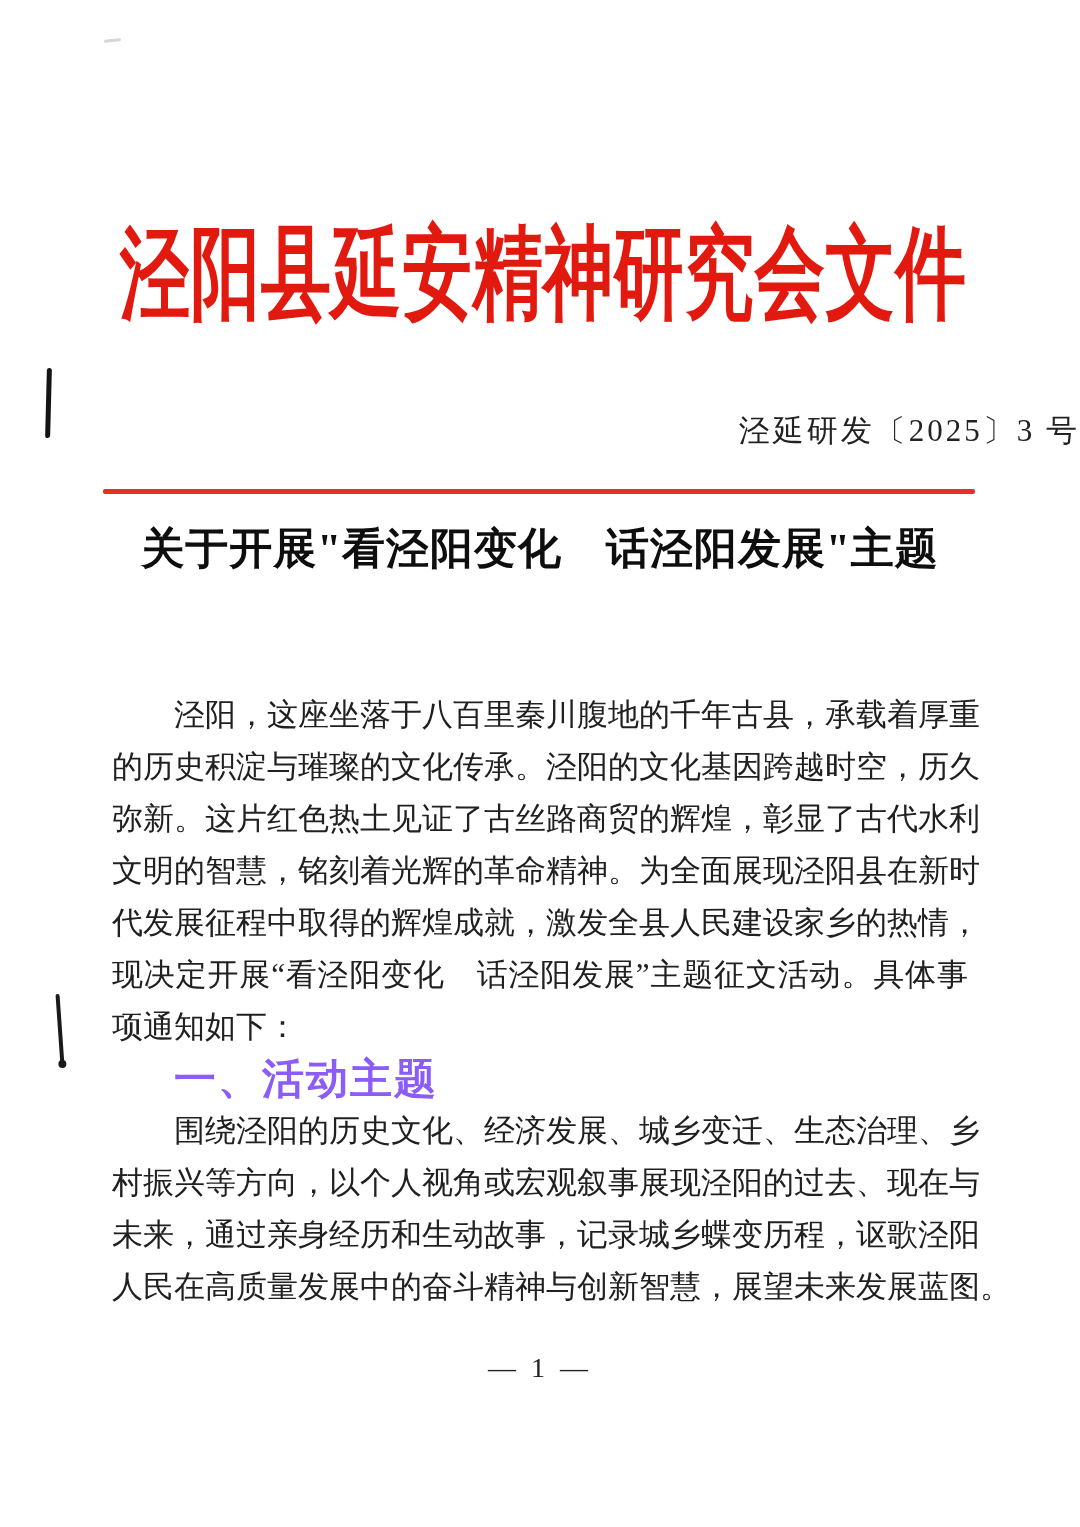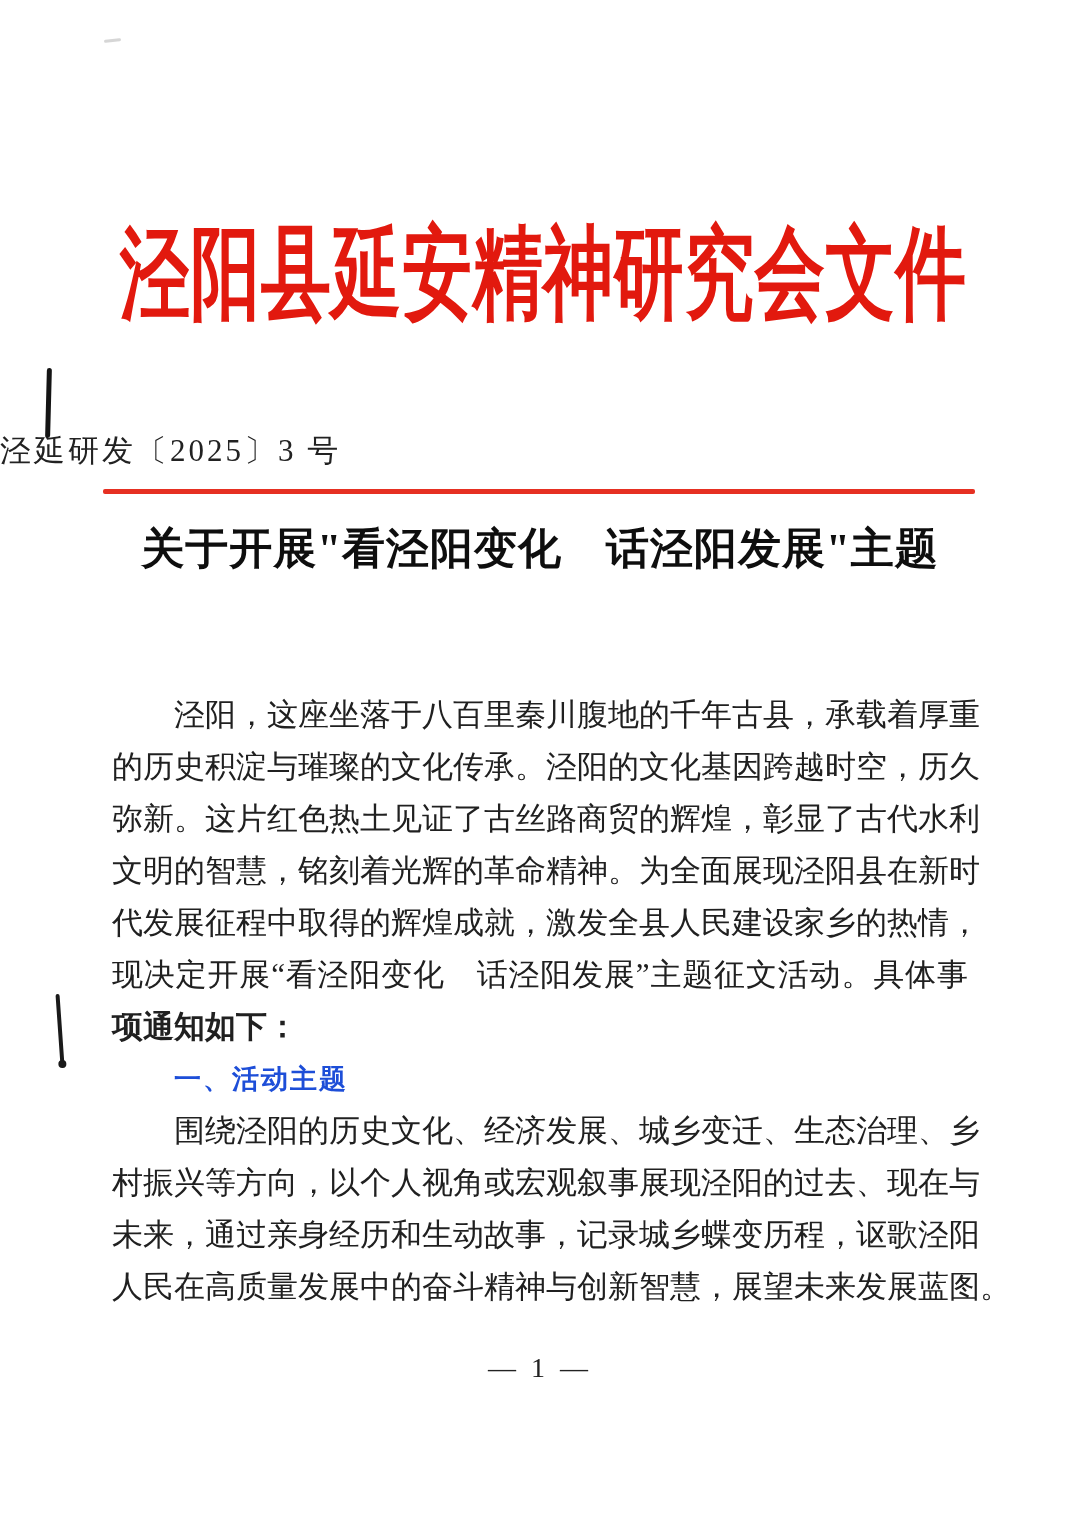--- a/index.html
+++ b/index.html
@@ -60,22 +60,22 @@
     content: "";
     position: absolute;
     left: -2px; bottom: -2px;
     width: 8px; height: 8px;
     background: #1a1a1a;
     border-radius: 50%;
   }
 
   .doc-number {
     position: absolute;
-    top: 430px; left: 0; right: 0;
-    text-align: left;
+    top: 410px; left: 0; right: 0;
+    text-align: right;
     font-size: 31px;
     letter-spacing: 3px;
     color: #222;
   }
 
   .red-rule {
     position: absolute;
     top: 489px; left: 103px; right: 105px;
     height: 5px;
     background: #e63022;
@@ -102,28 +102,28 @@
     font-size: 31px;
     line-height: 42px;
     color: #202020;
   }
   .bline.flexjust {
     display: flex;
     justify-content: space-between;
     align-items: flex-start;
   }
   .bline.indent { padding-left: 62px; }
-  .bline.plain { display: block; text-align: left; font-weight: bold; }
+  .bline.plain { display: block; text-align: left; }
   .bline.heading {
     display: block;
     padding-left: 62px;
     font-family: Liberation Sans, sans-serif;
     font-weight: 700;
-    font-size: 27px;
-    color: #1d4ed8;
+    font-size: 42px;
+    color: #8b5cf6;
     letter-spacing: 2px;
   }
 
   .page-number {
     position: absolute;
     top: 1352px; left: 0; right: 0;
     text-align: center;
     font-size: 28px;
     letter-spacing: 4px;
     color: #222;

